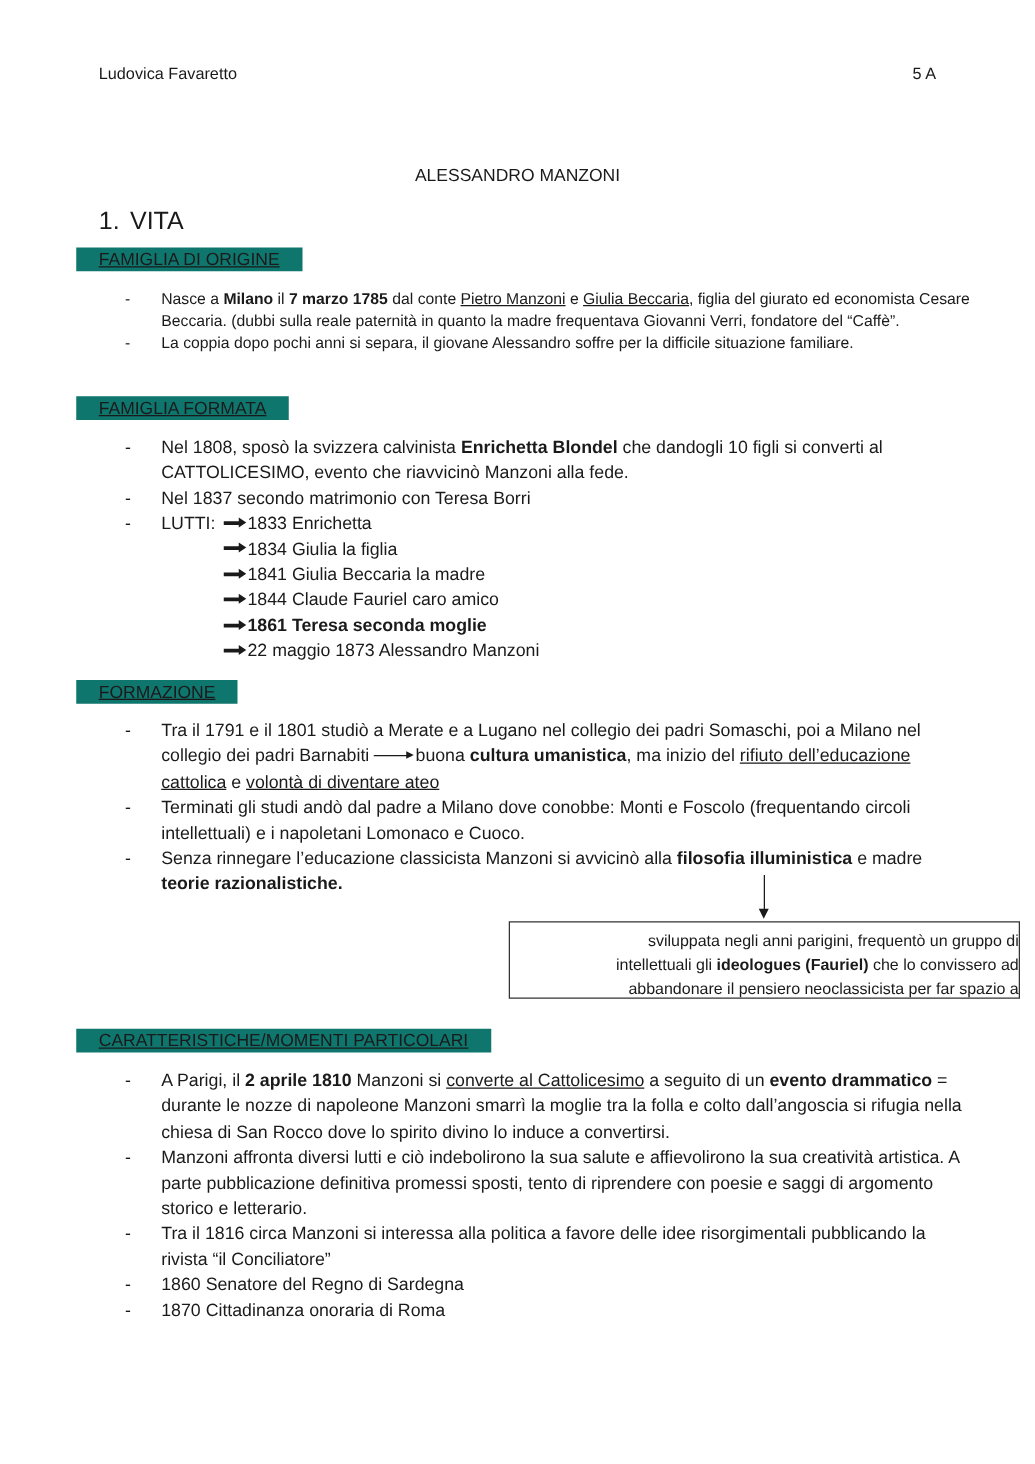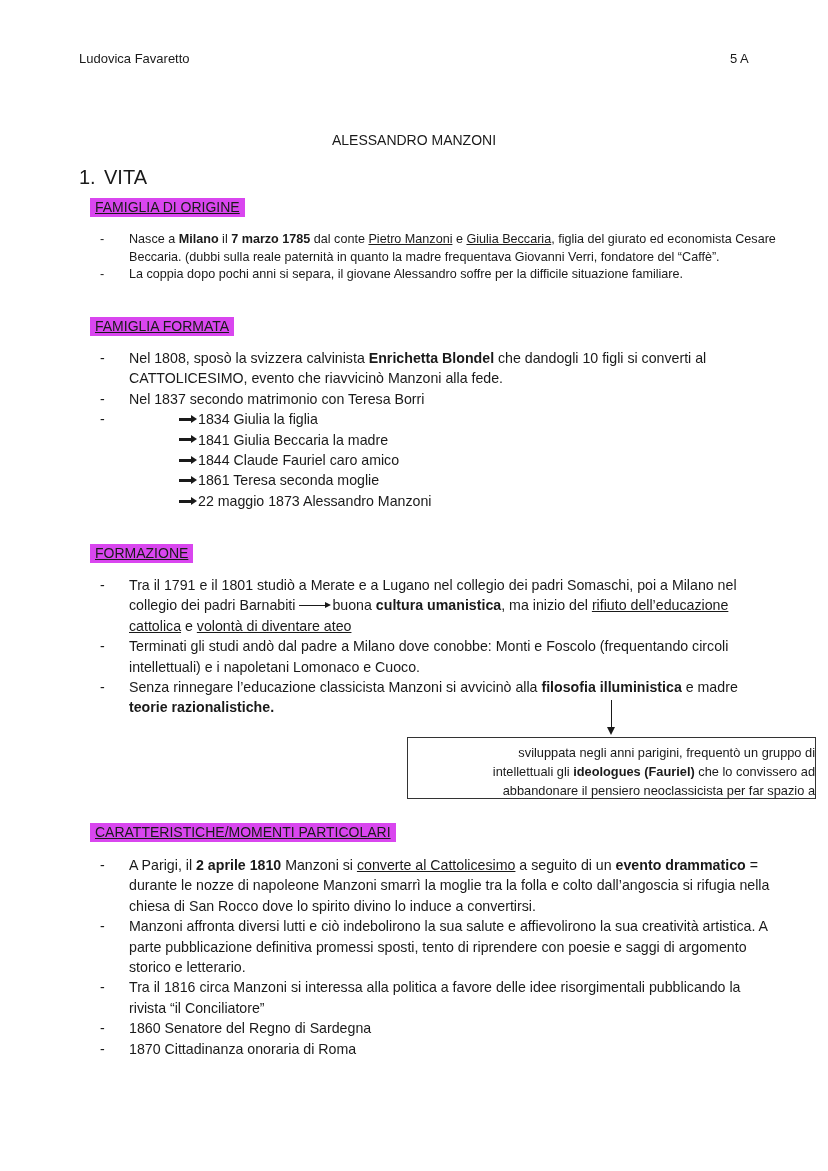--- a/index.html
+++ b/index.html
@@ -7,22 +7,22 @@
     width: 828px; height: 1171px; position: relative; overflow: hidden;
     font-family: "Liberation Sans", "DejaVu Sans", sans-serif;
     color: #1a1a1a;
   }
   .abs { position: absolute; }
   .hdr { font-size: 13px; top: 51px; }
   .title { font-size: 14px; top: 132px; left: 0; width: 828px; text-align: center; }
   .vita { font-size: 20px; top: 166px; left: 79px; }
   .vita .num { display: inline-block; width: 25px; }
   .sect {
-    font-size: 14px; left: 90px; background: #d946ef;
-    text-decoration: underline; padding: 0 5px; line-height: 19px;
+    font-size: 14px; left: 61px; background: #0f766e;
+    text-decoration: underline; padding: 0 18px; line-height: 19px;
   }
   .list { left: 100px; width: 680px; margin: 0; padding: 0; list-style: none; }
   .list li { position: relative; padding-left: 29px; }
   .list li .dash { position: absolute; left: 0; top: 0; }
   .s13 { font-size: 12.6px; line-height: 17.6px; }
   .s14 { font-size: 14.2px; line-height: 20.4px; }
   b { font-weight: bold; }
   u { text-decoration: underline; }
   .lutti-row { position: relative; height: 20.4px; }
   .arrow-r {
@@ -81,24 +81,25 @@
   <li>
     <span class="dash">-</span>
     <span>Nel 1808, sposò la svizzera calvinista </span><b>Enrichetta Blondel</b><span> che dandogli 10 figli si converti al CATTOLICESIMO, evento che riavvicinò Manzoni alla fede.</span>
   </li>
   <li>
     <span class="dash">-</span>
     <span>Nel 1837 secondo matrimonio con Teresa Borri</span>
   </li>
   <li>
     <span class="dash">-</span>
+    <div class="lutti-row"><span style="display:inline-block;width:50px;">LUTTI:</span><span class="arrow-r"></span><span>1833 Enrichetta</span></div>
     <div class="lutti-row" style="padding-left:50px;"><span class="arrow-r"></span><span>1834 Giulia la figlia</span></div>
     <div class="lutti-row" style="padding-left:50px;"><span class="arrow-r"></span><span>1841 Giulia Beccaria la madre</span></div>
     <div class="lutti-row" style="padding-left:50px;"><span class="arrow-r"></span><span>1844 Claude Fauriel caro amico</span></div>
-    <div class="lutti-row" style="padding-left:50px;"><span class="arrow-r"></span><span>1861 Teresa seconda moglie</span></div>
+    <div class="lutti-row" style="padding-left:50px;font-weight:bold;"><span class="arrow-r"></span><span>1861 Teresa seconda moglie</span></div>
     <div class="lutti-row" style="padding-left:50px;"><span class="arrow-r"></span><span>22 maggio 1873 Alessandro Manzoni</span></div>
   </li>
 </ul>
 
 <div class="abs sect" style="top:544px;">FORMAZIONE</div>
 <ul class="abs list s14" style="top:575px;">
   <li>
     <span class="dash">-</span>
     <span>Tra il 1791 e il 1801 studiò a Merate e a Lugano nel collegio dei padri Somaschi, poi a Milano nel collegio dei padri Barnabiti</span><span class="arrow-thin"></span><span>buona </span><b>cultura umanistica</b><span>, ma inizio del </span><u>rifiuto dell’educazione cattolica</u><span> e </span><u>volontà di diventare ateo</u>
   </li>

